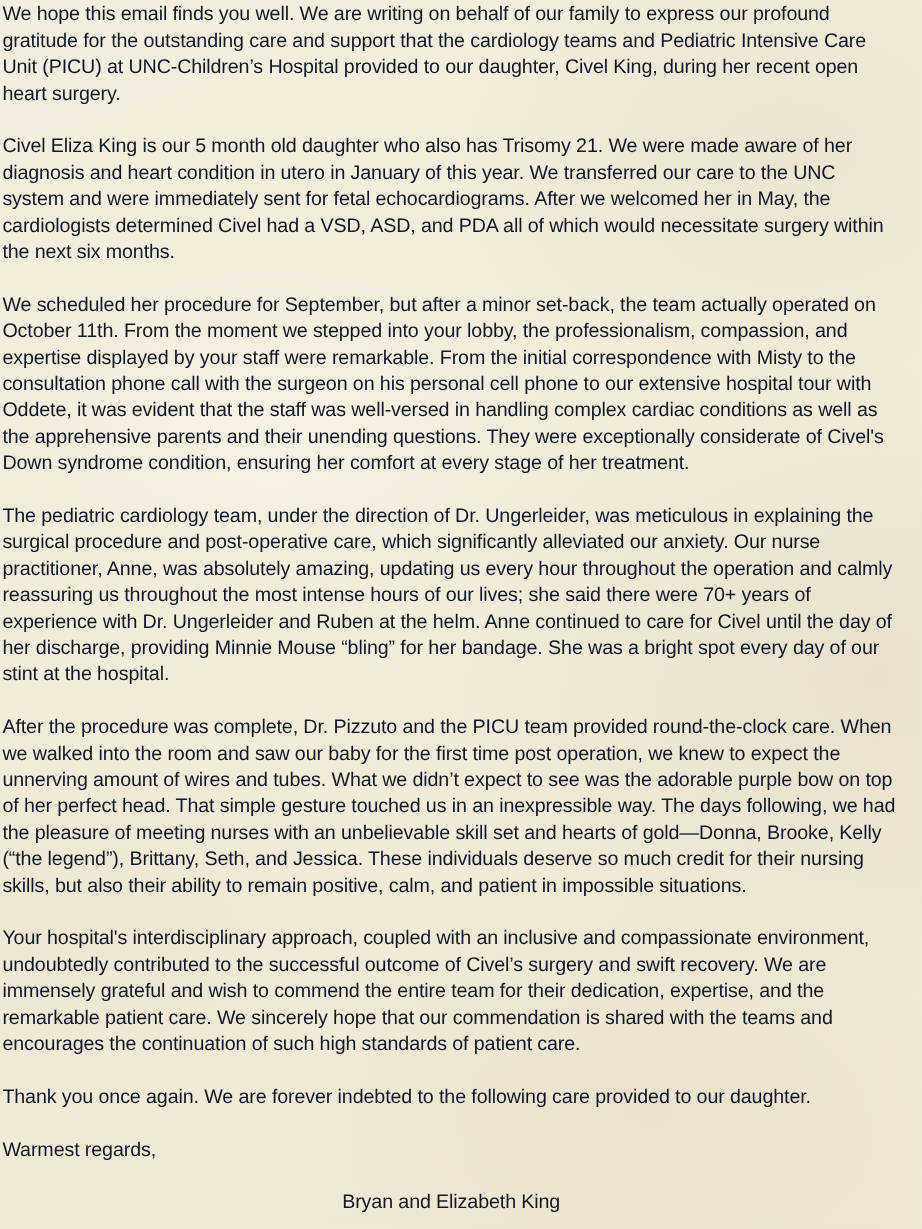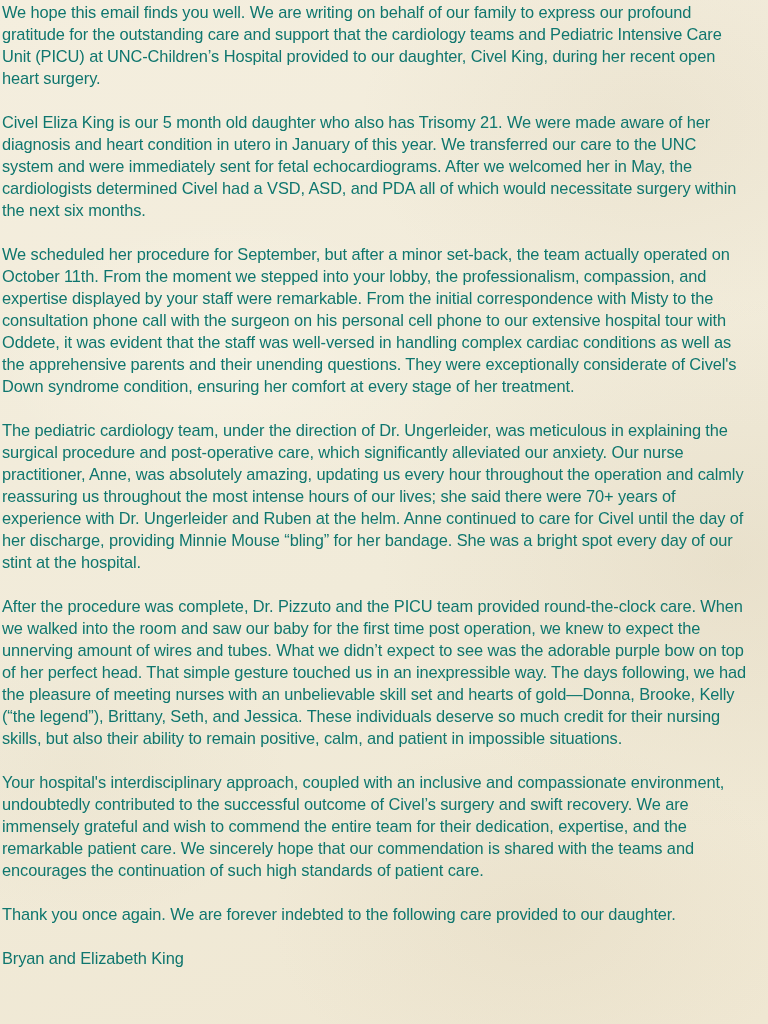--- a/index.html
+++ b/index.html
@@ -18,37 +18,39 @@
       radial-gradient(ellipse 380px 260px at 70% 90%, rgba(205,190,160,0.16), rgba(205,190,160,0) 70%),
       radial-gradient(ellipse 300px 220px at 10% 75%, rgba(210,198,170,0.12), rgba(210,198,170,0) 70%),
       radial-gradient(ellipse 340px 200px at 30% 35%, rgba(255,252,242,0.35), rgba(255,252,242,0) 70%),
       linear-gradient(160deg, #f4eede 0%, #f1ebd9 55%, #efe7d2 100%);
     font-family: "Liberation Sans", "DejaVu Sans", sans-serif;
   }
   .letter {
     box-sizing: border-box;
     width: 768px;
     padding: 1px 18px 0 2px;
-    color: #0f766e;
+    color: #0f172a;
     font-size: 16.4px;
     line-height: 22px;
     letter-spacing: -0.1px;
   }
   .letter p {
     margin: 0 0 22px 0;
   }
   .letter p:last-child {
     margin-bottom: 0;
+    text-align: center;
   }
 </style>
 </head>
 <body>
 
 <div class="letter">
   <p>We hope this email finds you well. We are writing on behalf of our family to express our profound gratitude for the outstanding care and support that the cardiology teams and Pediatric Intensive Care Unit (PICU) at UNC-Children’s Hospital provided to our daughter, Civel King, during her recent open heart surgery.</p>
   <p>Civel Eliza King is our 5 month old daughter who also has Trisomy 21. We were made aware of her diagnosis and heart condition in utero in January of this year. We transferred our care to the UNC system and were immediately sent for fetal echocardiograms. After we welcomed her in May, the cardiologists determined Civel had a VSD, ASD, and PDA all of which would necessitate surgery within the next six months.</p>
   <p>We scheduled her procedure for September, but after a minor set-back, the team actually operated on October 11th. From the moment we stepped into your lobby, the professionalism, compassion, and expertise displayed by your staff were remarkable. From the initial correspondence with Misty to the consultation phone call with the surgeon on his personal cell phone to our extensive hospital tour with Oddete, it was evident that the staff was well-versed in handling complex cardiac conditions as well as the apprehensive parents and their unending questions. They were exceptionally considerate of Civel's Down syndrome condition, ensuring her comfort at every stage of her treatment.</p>
   <p>The pediatric cardiology team, under the direction of Dr. Ungerleider, was meticulous in explaining the surgical procedure and post-operative care, which significantly alleviated our anxiety. Our nurse practitioner, Anne, was absolutely amazing, updating us every hour throughout the operation and calmly reassuring us throughout the most intense hours of our lives; she said there were 70+ years of experience with Dr. Ungerleider and Ruben at the helm. Anne continued to care for Civel until the day of her discharge, providing Minnie Mouse “bling” for her bandage. She was a bright spot every day of our stint at the hospital.</p>
   <p>After the procedure was complete, Dr. Pizzuto and the PICU team provided round-the-clock care. When we walked into the room and saw our baby for the first time post operation, we knew to expect the unnerving amount of wires and tubes. What we didn’t expect to see was the adorable purple bow on top of her perfect head. That simple gesture touched us in an inexpressible way. The days following, we had the pleasure of meeting nurses with an unbelievable skill set and hearts of gold—Donna, Brooke, Kelly (“the legend”), Brittany, Seth, and Jessica. These individuals deserve so much credit for their nursing skills, but also their ability to remain positive, calm, and patient in impossible situations.</p>
   <p>Your hospital's interdisciplinary approach, coupled with an inclusive and compassionate environment, undoubtedly contributed to the successful outcome of Civel’s surgery and swift recovery. We are immensely grateful and wish to commend the entire team for their dedication, expertise, and the remarkable patient care. We sincerely hope that our commendation is shared with the teams and encourages the continuation of such high standards of patient care.</p>
   <p>Thank you once again. We are forever indebted to the following care provided to our daughter.</p>
+  <p>Warmest regards,</p>
   <p>Bryan and Elizabeth King</p>
 </div>
 
 </body></html>

